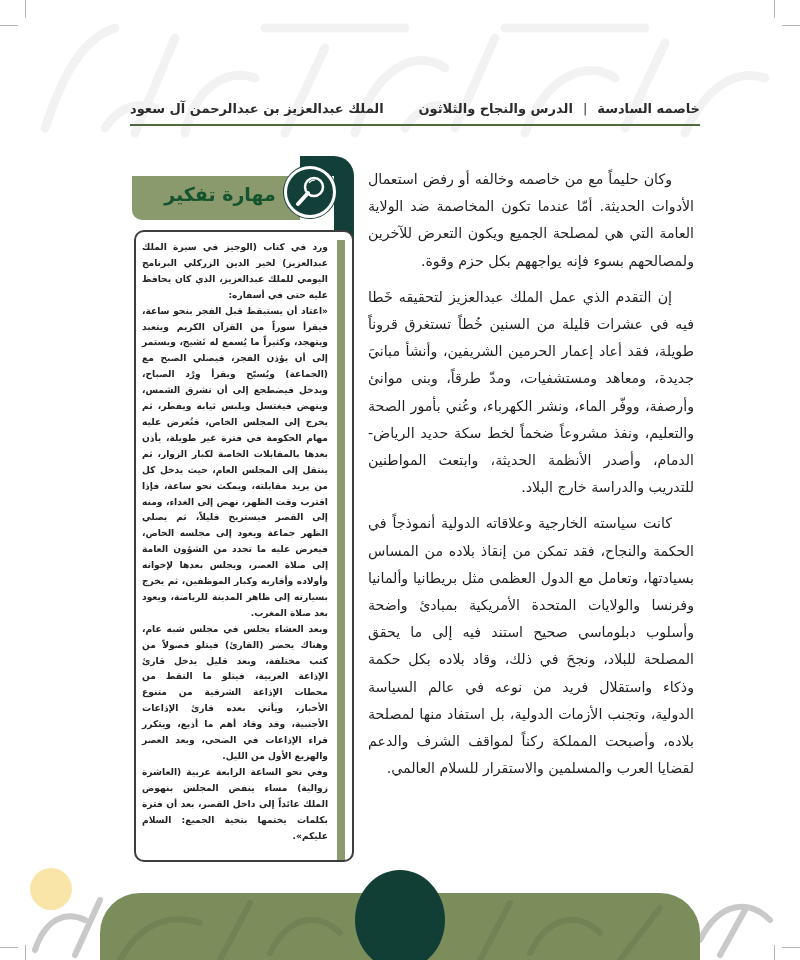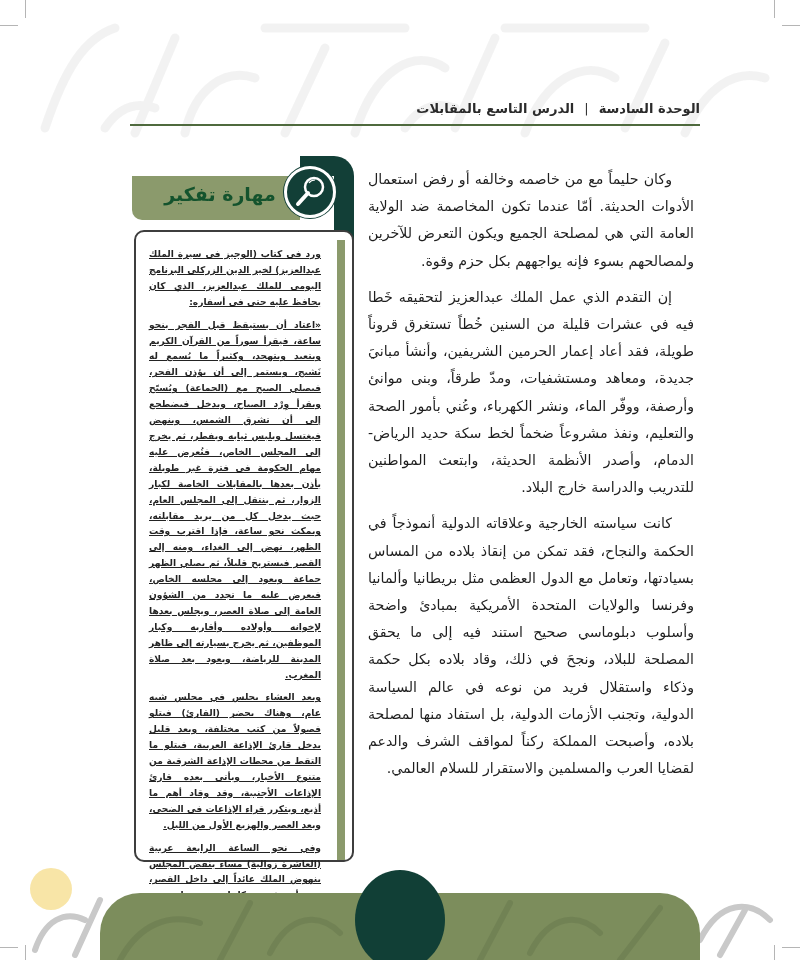--- a/index.html
+++ b/index.html
@@ -16,21 +16,21 @@
   .main p + p { margin-top:9px; }
   .sidebar { position:absolute; left:132px; top:150px; width:222px; height:714px; }
   .sb-tab { position:absolute; left:0; top:26px; width:168px; height:44px; background:#8b9a6c; border-radius:0 0 0 10px; }
   .sb-tab-label { position:absolute; left:18px; top:33px; width:140px; text-align:center; direction:rtl; color:#14532d; font-family:"DejaVu Sans", sans-serif; font-size:19px; font-weight:bold; }
   .sb-corner { position:absolute; left:168px; top:6px; width:54px; height:96px; background:#123f37; border-radius:0 20px 0 0; }
   .sb-corner-inner { position:absolute; left:168px; top:26px; width:34px; height:76px; background:#fff; }
   .sb-vbar { position:absolute; left:205px; top:90px; width:8px; height:620px; background:#8b9a6c; }
   .sb-icon { position:absolute; left:152px; top:16px; width:46px; height:46px; border-radius:50%; background:#123f37; border:3px solid #fff; box-shadow:0 0 0 1px #123f37; }
   .sb-box { position:absolute; left:2px; top:80px; width:216px; height:628px; border:2px solid #3d3d3d; border-radius:10px; background:#fff; }
   .sb-text { position:absolute; left:10px; top:90px; width:186px; direction:rtl; text-align:justify; text-align-last:right; font-family:"DejaVu Sans", sans-serif; font-weight:bold; font-size:9.1px; line-height:15.9px; color:#232323; }
-  .sb-text p { margin:7px;text-decoration:underline; }
+  .sb-text p { margin:0; }
   .sb-task { color:#8b9a6c; margin-top:4px !important; font-weight:bold; }
   .footer-band { position:absolute; left:100px; top:893px; width:600px; height:67px; background:#7c8d5c; border-radius:40px 40px 0 0; overflow:hidden; }
   .footer-callig { position:absolute; left:0; top:0; width:600px; height:67px; opacity:0.35; }
   .page-circle { position:absolute; left:355px; top:870px; width:90px; height:100px; border-radius:50%; background:#113f36; }
   .page-num { position:absolute; left:355px; top:833px; width:90px; text-align:center; color:#fff; font-family:"DejaVu Sans", sans-serif; font-weight:bold; font-size:17px; }
   .side-callig-left { position:absolute; left:25px; top:880px; width:90px; height:80px; }
   .side-callig-right { position:absolute; left:690px; top:880px; width:90px; height:80px; }
   .sun-logo { position:absolute; left:30px; top:868px; width:42px; height:42px; border-radius:50%; background:#f5dc8a; opacity:0.75; }
 </style>
 </head>
@@ -59,24 +59,25 @@
       <path d="M480 20 L620 20"></path>
       <path d="M500 125 C520 70 560 50 590 70"></path>
       <path d="M600 120 L640 35"></path>
       <path d="M660 125 C680 80 710 60 740 70"></path>
       <path d="M80 120 Q100 90 130 100"></path>
       <path d="M380 120 Q400 90 430 100"></path>
     </g>
   </svg>
 
   <div class="header">
-    <span>الوحدة السادسة</span>
+    <span>خاصمه السادسة</span>
     <span class="sep">|</span>
-    <span>الدرس التاسع بالمقابلات</span>
+    <span>الدرس والنجاح والثلاثون</span>
     <span class="spacer"></span>
+    <span>الملك عبدالعزيز بن عبدالرحمن آل سعود</span>
   </div>
   <div class="header-rule"></div>
 
   <div class="main">
     <p>وكان حليماً مع من خاصمه وخالفه أو رفض استعمال الأدوات الحديثة. أمّا عندما تكون المخاصمة ضد الولاية العامة التي هي لمصلحة الجميع ويكون التعرض للآخرين ولمصالحهم بسوء فإنه يواجههم بكل حزم وقوة.</p>
     <p>إن التقدم الذي عمل الملك عبدالعزيز لتحقيقه خَطا فيه في عشرات قليلة من السنين خُطاً تستغرق قروناً طويلة، فقد أعاد إعمار الحرمين الشريفين، وأنشأ مبانيَ جديدة، ومعاهد ومستشفيات، ومدّ طرقاً، وبنى موانئ وأرصفة، ووفّر الماء، ونشر الكهرباء، وعُني بأمور الصحة والتعليم، ونفذ مشروعاً ضخماً لخط سكة حديد الرياض- الدمام، وأصدر الأنظمة الحديثة، وابتعث المواطنين للتدريب والدراسة خارج البلاد.</p>
     <p>كانت سياسته الخارجية وعلاقاته الدولية أنموذجاً في الحكمة والنجاح، فقد تمكن من إنقاذ بلاده من المساس بسيادتها، وتعامل مع الدول العظمى مثل بريطانيا وألمانيا وفرنسا والولايات المتحدة الأمريكية بمبادئ واضحة وأسلوب دبلوماسي صحيح استند فيه إلى ما يحقق المصلحة للبلاد، ونجحَ في ذلك، وقاد بلاده بكل حكمة وذكاء واستقلال فريد من نوعه في عالم السياسة الدولية، وتجنب الأزمات الدولية، بل استفاد منها لمصلحة بلاده، وأصبحت المملكة ركناً لمواقف الشرف والدعم لقضايا العرب والمسلمين والاستقرار للسلام العالمي.</p>
   </div>
 
   <div class="sidebar">

